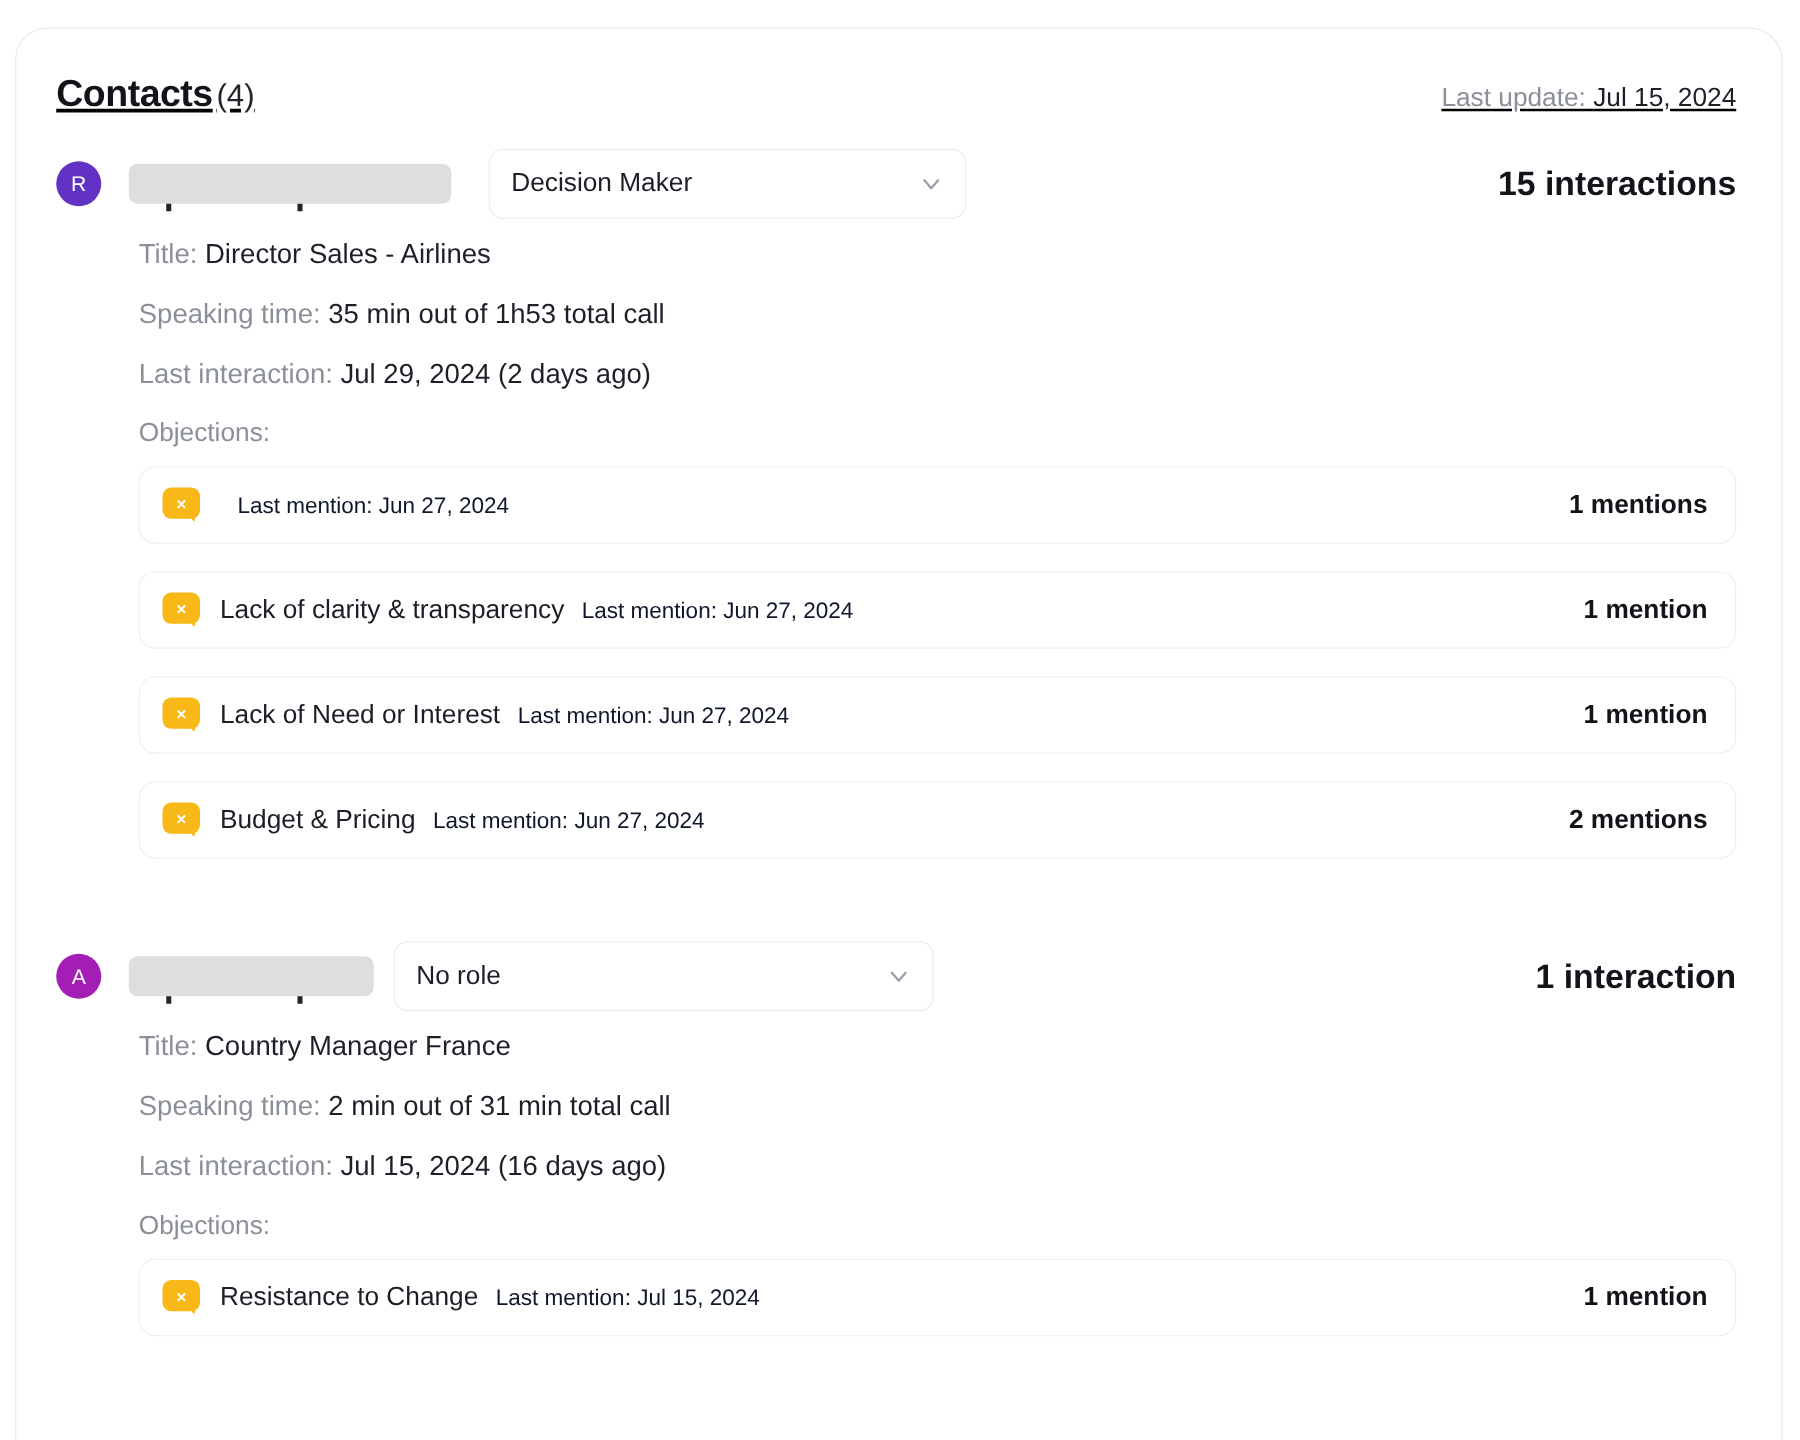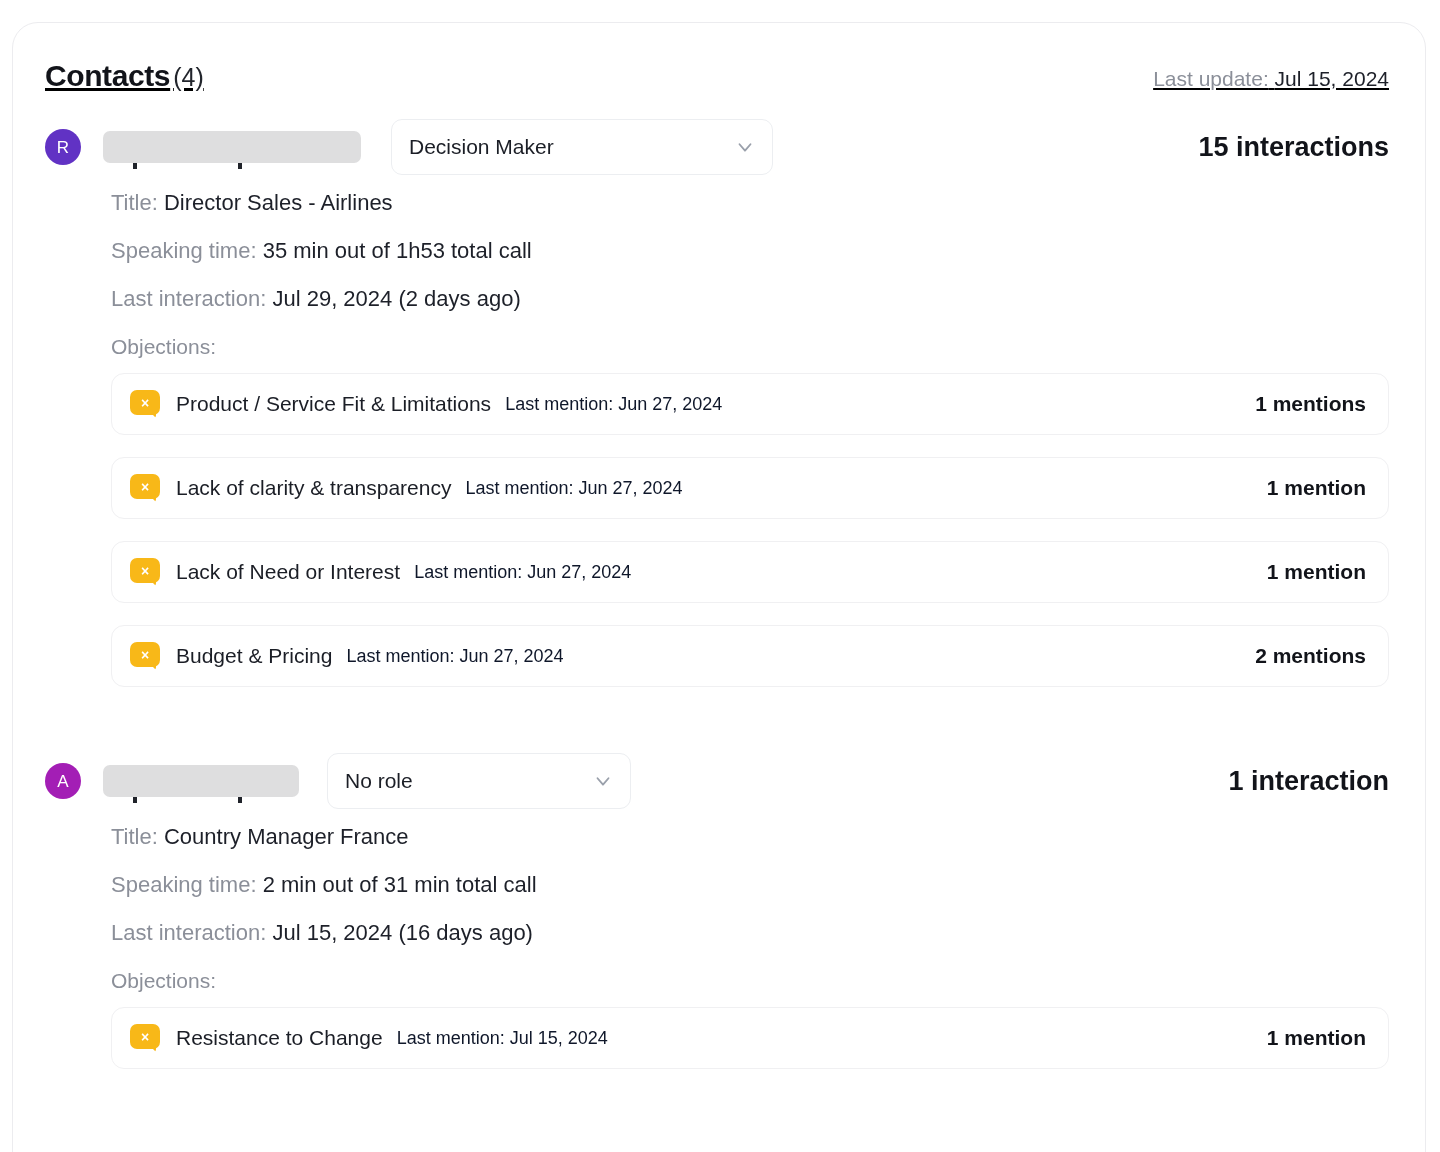--- a/index.html
+++ b/index.html
@@ -243,21 +243,20 @@
           <div class="detail-line"><span>Last interaction:</span> <span class="value">Jul 29, 2024 (2 days ago)</span></div>
         </div>
         <div class="objections-label">Objections:</div>
         <div class="objection-list">
           <div class="objection-row">
             <span class="obj-icon">
               <span class="bubble"></span>
               <span class="tail"></span>
               <span class="x">×</span>
             </span>
-            <span class="obj-name">Product / Service Fit &amp; Limitations</span>
             <span class="obj-mention">Last mention: Jun 27, 2024</span>
             <span class="obj-count">1 mentions</span>
           </div>
           <div class="objection-row">
             <span class="obj-icon">
               <span class="bubble"></span>
               <span class="tail"></span>
               <span class="x">×</span>
             </span>
             <span class="obj-name">Lack of clarity &amp; transparency</span>
@@ -286,21 +285,21 @@
           </div>
         </div>
       </div>
       <div class="contact second">
         <div class="contact-row">
           <div class="avatar" style="background:#a31eb5">A</div>
           <div class="name-redaction" style="width:196px">
             <span class="descender" style="left:30px"></span>
             <span class="descender" style="left:135px"></span>
           </div>
-          <div class="role-select" style="width:304px;margin-left:28px">
+          <div class="role-select" style="width:432px;margin-left:16px">
             <span>No role</span>
             <span class="chev">
               <svg viewBox="0 0 24 24" width="22" height="22" fill="none" stroke="#9aa0ab" stroke-width="2" stroke-linecap="round" stroke-linejoin="round">
                 <polyline points="6 9 12 16 18 9"></polyline>
               </svg>
             </span>
           </div>
           <div class="interactions">1 interaction</div>
         </div>
         <div class="details">

